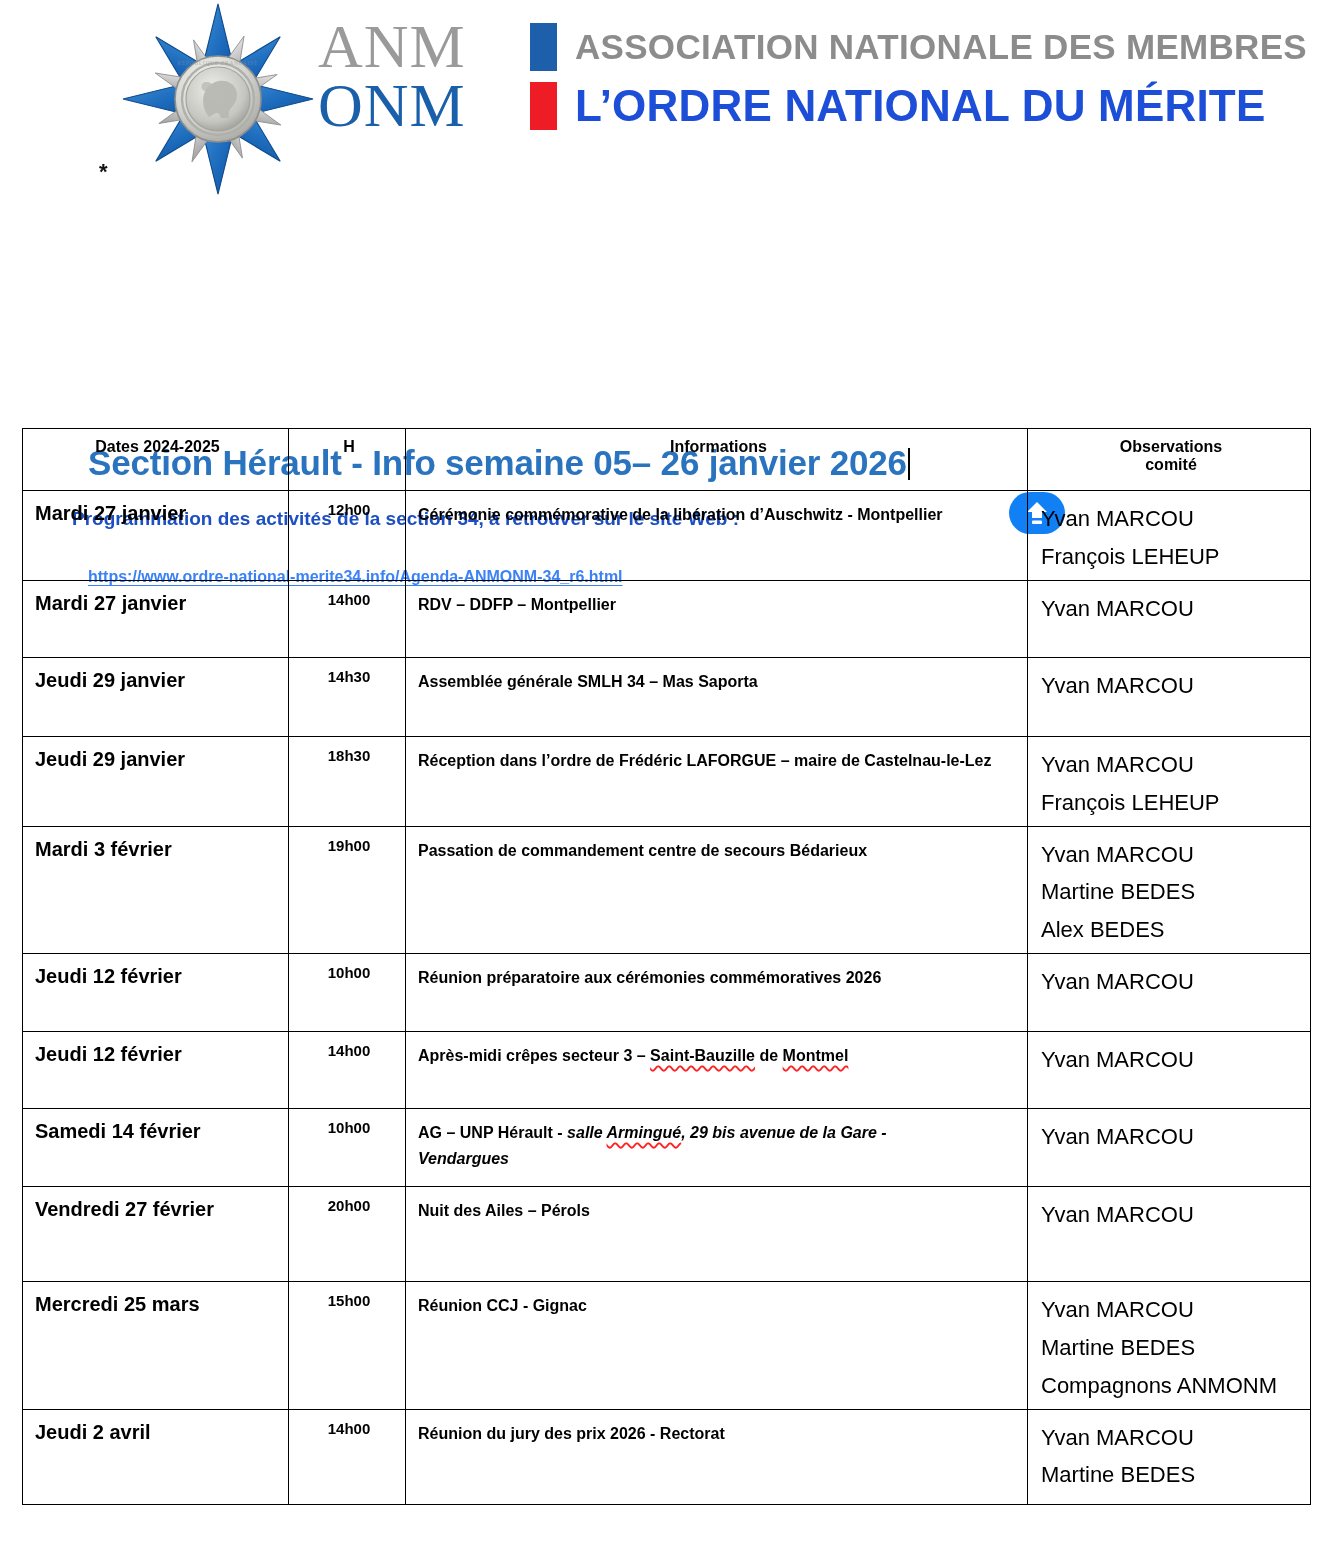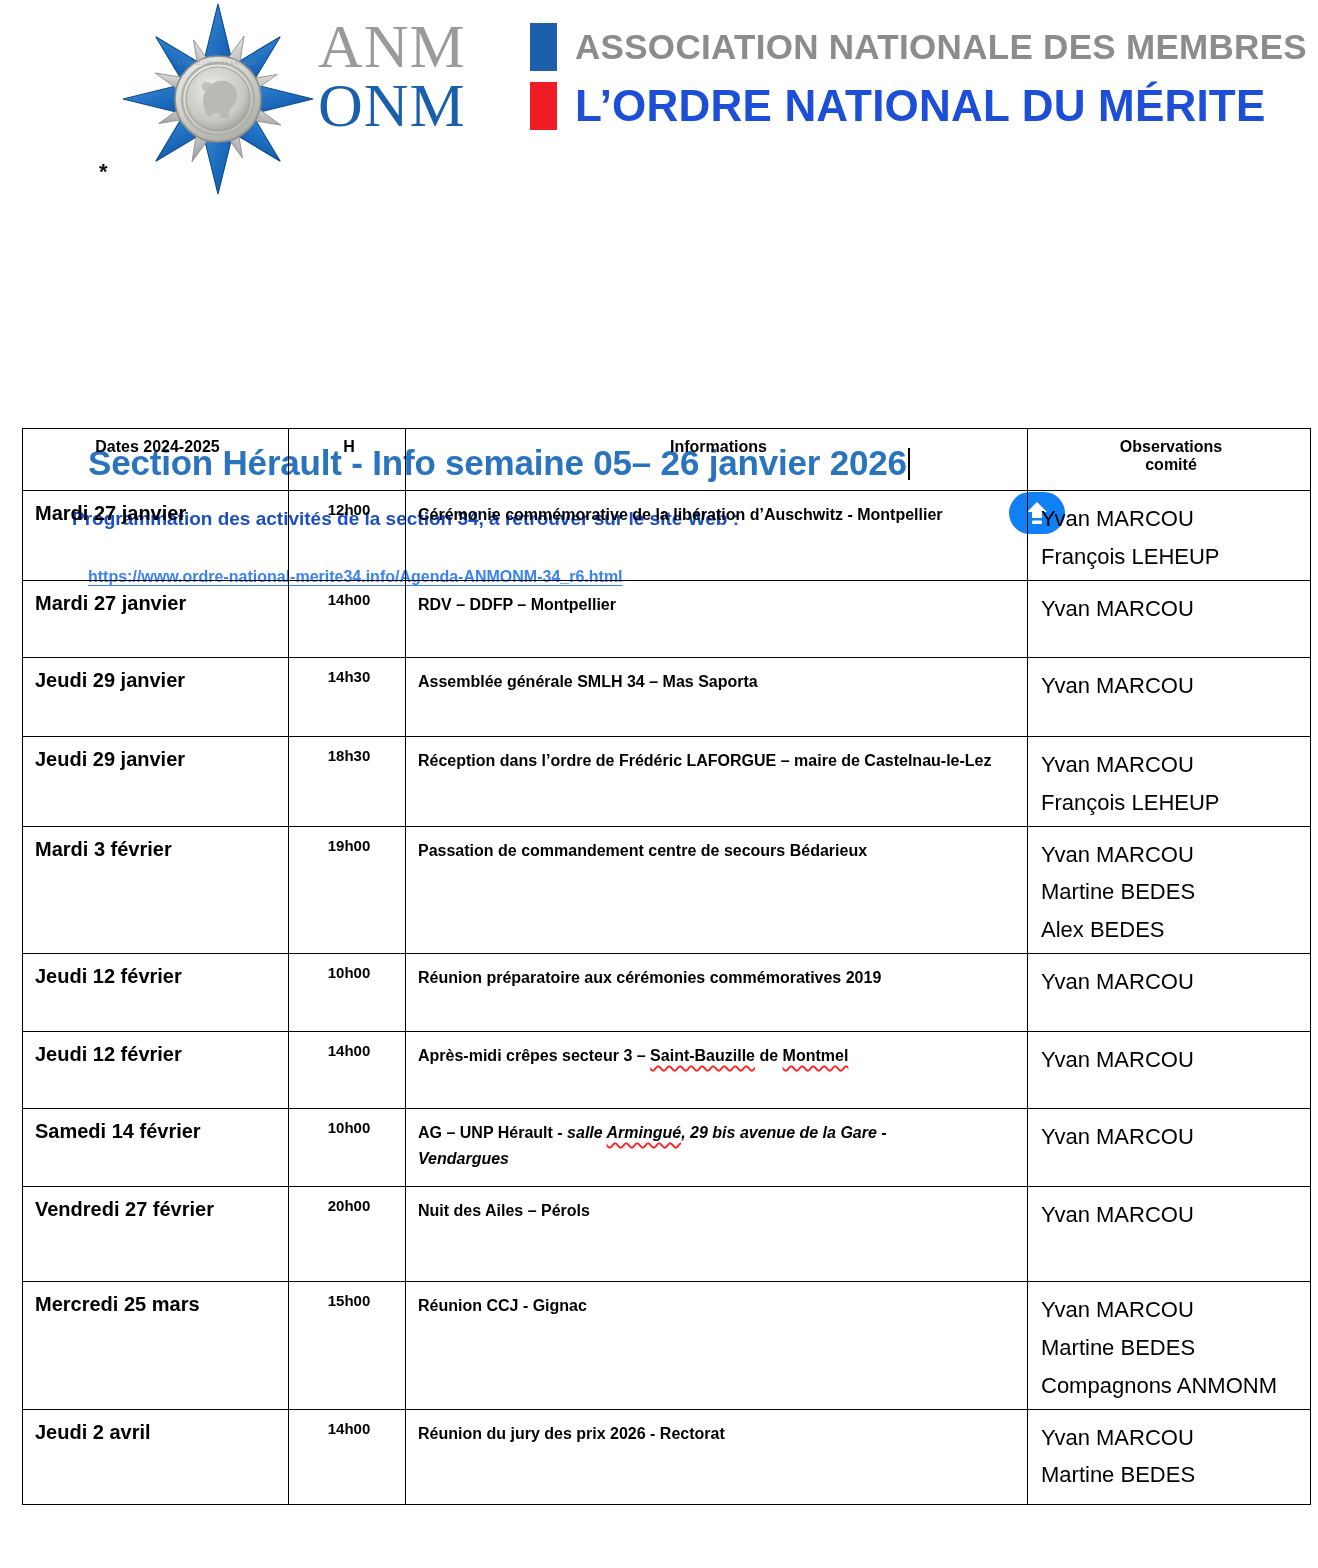--- a/index.html
+++ b/index.html
@@ -379,21 +379,21 @@
       <td class="c-obs">
         <div>Yvan MARCOU</div>
         <div>Martine BEDES</div>
         <div>Alex BEDES</div>
       </td>
     </tr>
 
     <tr style="height:78px">
       <td class="c-date">Jeudi 12 février</td>
       <td class="c-hour">10h00</td>
-      <td class="c-info">Réunion préparatoire aux cérémonies commémoratives 2019</td>
+      <td class="c-info">Réunion préparatoire aux cérémonies commémoratives 2026</td>
       <td class="c-obs">
         <div>Yvan MARCOU</div>
       </td>
     </tr>
 
     <tr style="height:77px">
       <td class="c-date">Jeudi 12 février</td>
       <td class="c-hour">14h00</td>
       <td class="c-info"><span>Après-midi crêpes secteur 3 – </span><span class="sp-err">Saint-Bauzille</span><span> de </span><span class="sp-err">Montmel</span></td>
       <td class="c-obs">

